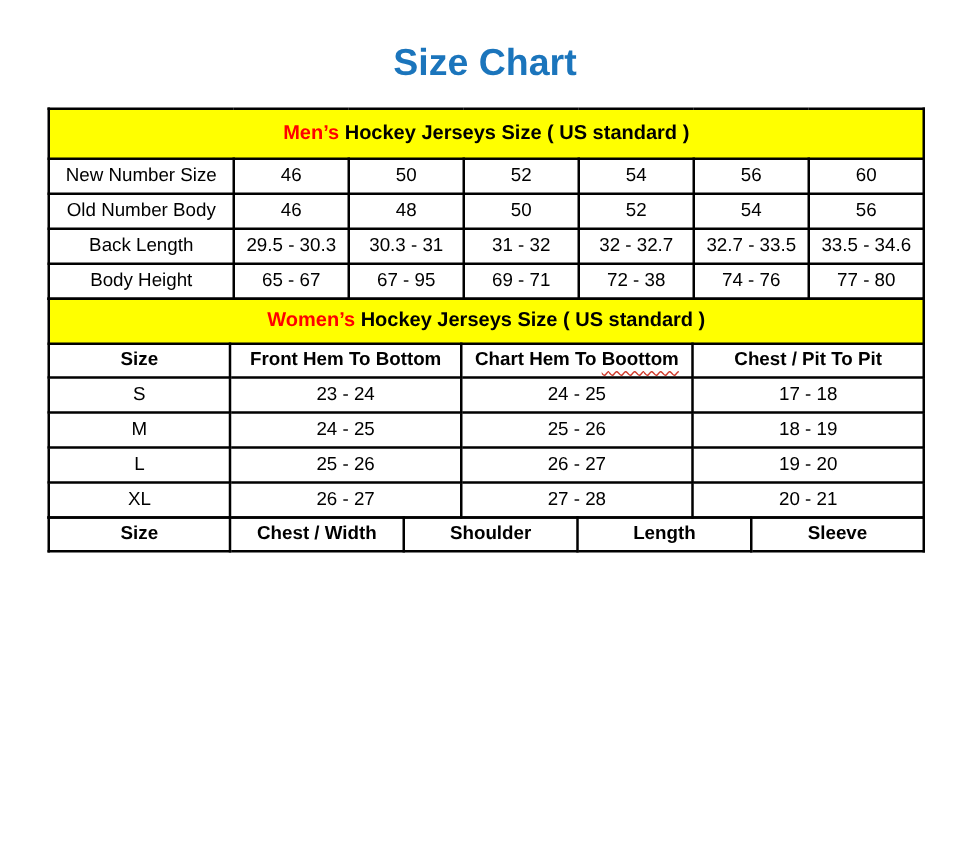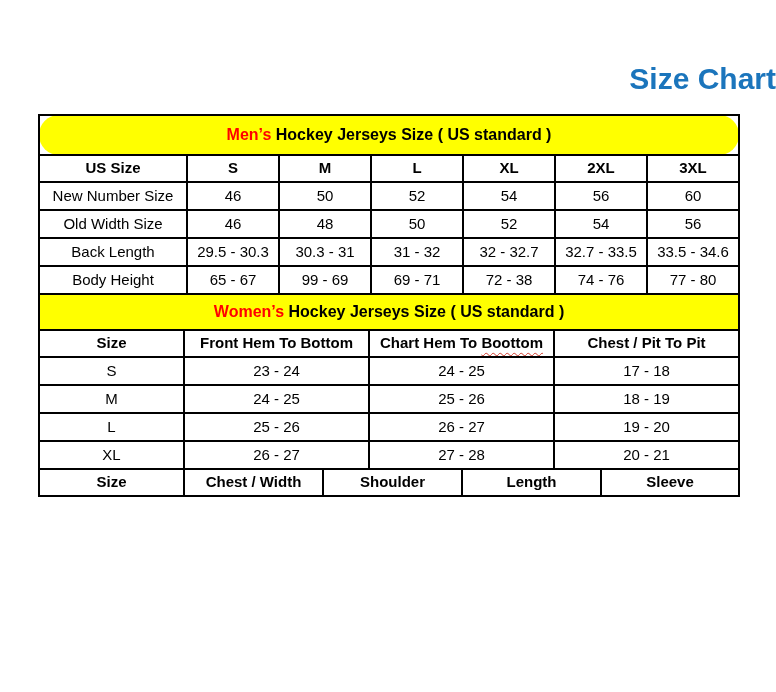--- a/index.html
+++ b/index.html
@@ -12,23 +12,23 @@
     color: #000000;
     overflow: hidden;
   }
   .page {
     width: 776px;
     height: 692px;
     box-sizing: border-box;
   }
   .page-title {
     margin: 0;
-    padding-top: 62px;
+    padding-top: 34px;
     padding-bottom: 18px;
-    text-align: right;
+    text-align: center;
     font-size: 30px;
     font-weight: bold;
     color: #1b75bc;
     letter-spacing: 0px;
   }
   .chart-wrap {
     width: 700px;
     margin: 0 auto;
   }
   table {
@@ -49,21 +49,21 @@
     overflow: hidden;
     white-space: nowrap;
   }
   tr.data-row td { height: 26px; font-weight: normal; }
   tr.header-row th { height: 25px; font-weight: bold; }
   td.section-head {
     background: #ffff00;
     font-weight: bold;
     font-size: 16px;
   }
-  .mens-head   { height: 38px; border-radius: 20px; }
+  .mens-head   { height: 38px; }
   .womens-head { height: 34px; }
   .youth-head  { height: 30px; }
   .accent { color: #ff0000; font-weight: bold; }
   td.row-label-strong { font-weight: bold; }
   .misspell {
     text-decoration: underline wavy #d03a2b;
     text-decoration-thickness: 1px;
     text-decoration-skip-ink: none;
     text-underline-offset: 4px;
   }
@@ -86,60 +86,51 @@
           <col style="width:92px">
           <col style="width:92px">
           <col style="width:92px">
       </colgroup>
       <tbody>
           <tr>
         <td class="section-head mens-head" colspan="7">
           <span class="accent">Men’s</span><span> Hockey Jerseys Size ( US standard )</span>
         </td>
       </tr>
-      <tr class="header-row">
-        <th>US Size</th>
-        <th>S</th>
-        <th>M</th>
-        <th>L</th>
-        <th>XL</th>
-        <th>2XL</th>
-        <th>3XL</th>
-      </tr>
       <tr class="data-row">
         <td>New Number Size</td>
         <td>46</td>
         <td>50</td>
         <td>52</td>
         <td>54</td>
         <td>56</td>
         <td>60</td>
       </tr>
       <tr class="data-row">
-        <td>Old Width Size</td>
+        <td>Old Number Body</td>
         <td>46</td>
         <td>48</td>
         <td>50</td>
         <td>52</td>
         <td>54</td>
         <td>56</td>
       </tr>
       <tr class="data-row">
         <td>Back Length</td>
         <td>29.5 - 30.3</td>
         <td>30.3 - 31</td>
         <td>31 - 32</td>
         <td>32 - 32.7</td>
         <td>32.7 - 33.5</td>
         <td>33.5 - 34.6</td>
       </tr>
       <tr class="data-row">
         <td>Body Height</td>
         <td>65 - 67</td>
-        <td>99 - 69</td>
+        <td>67 - 95</td>
         <td>69 - 71</td>
         <td>72 - 38</td>
         <td>74 - 76</td>
         <td>77 - 80</td>
       </tr>
     </tbody>
       </table>
 
     <table>
       <colgroup>

